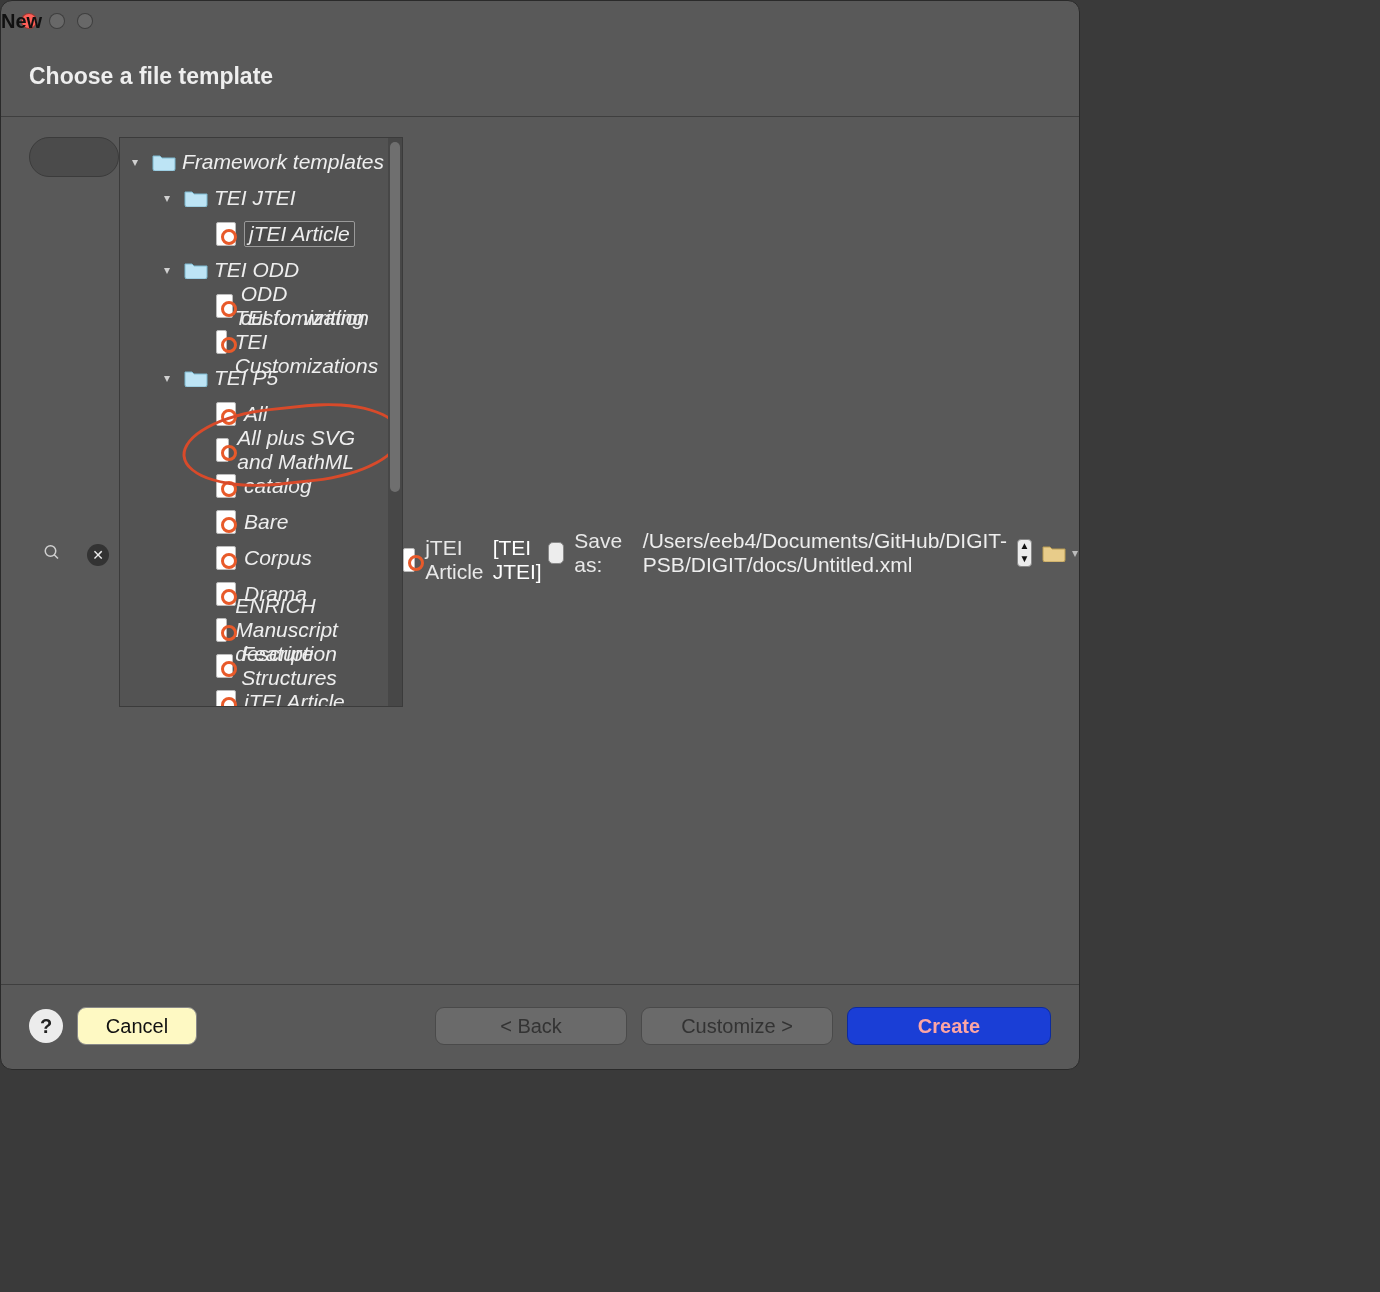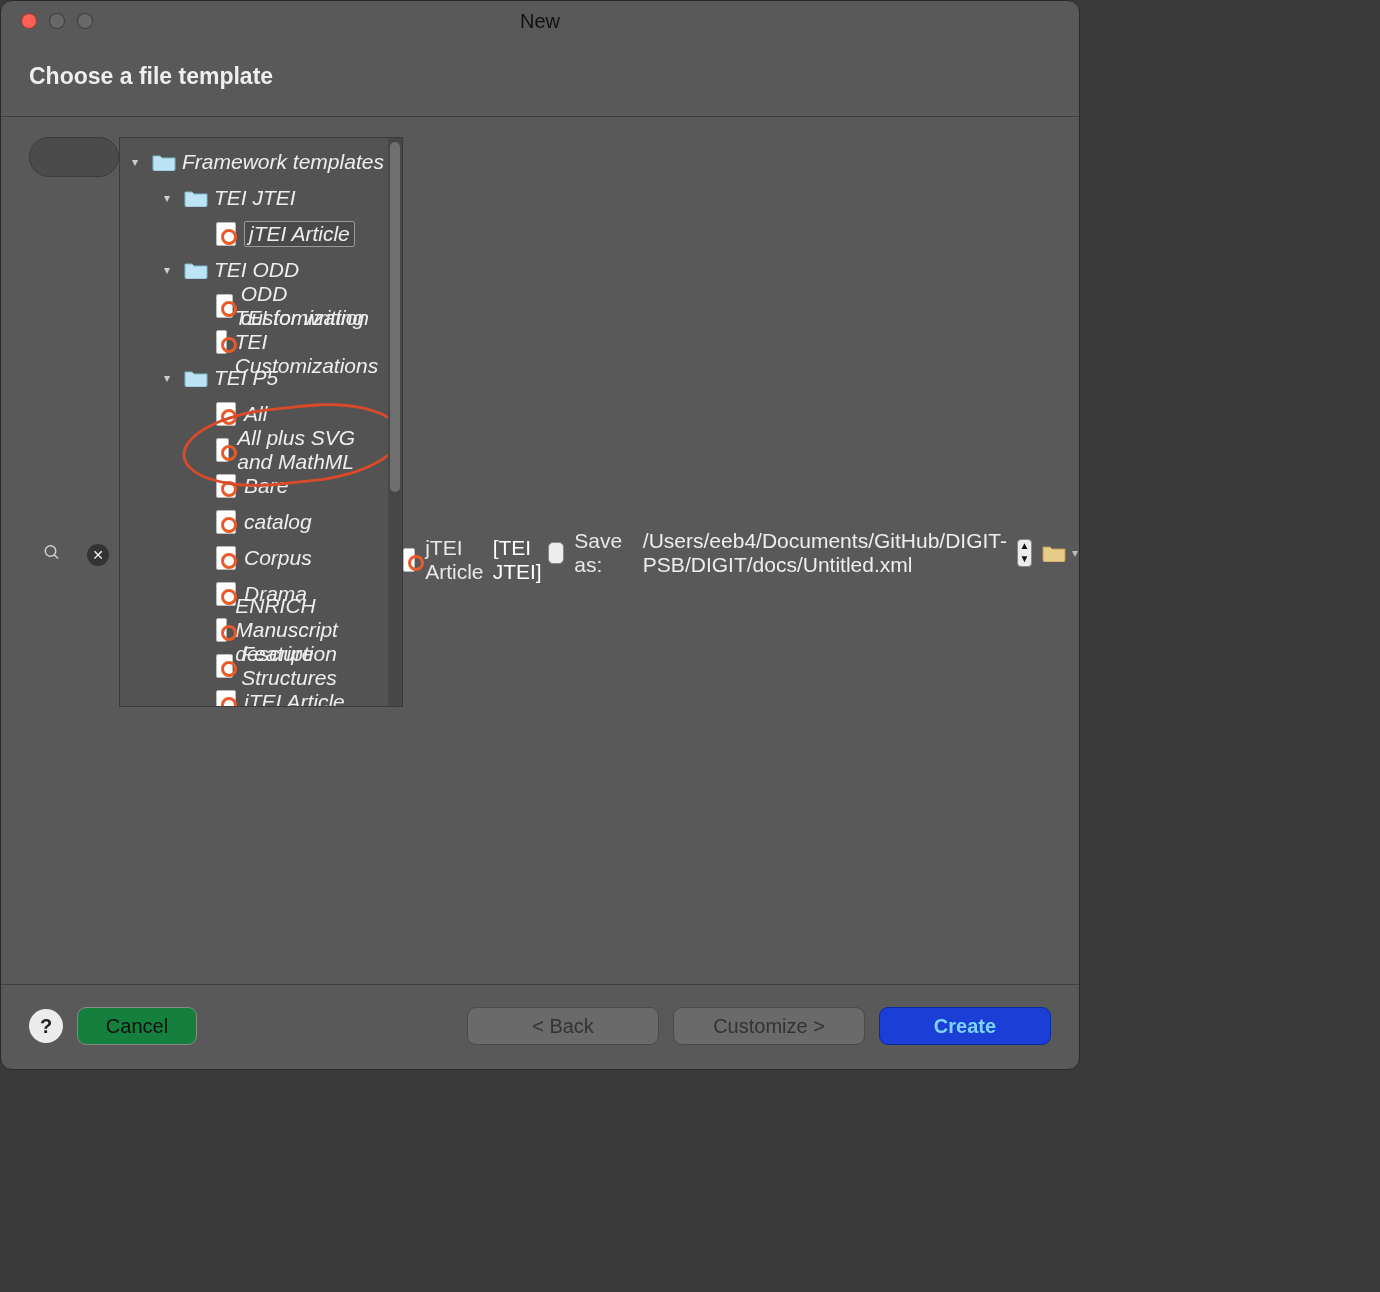--- a/index.html
+++ b/index.html
@@ -38,23 +38,23 @@
   .dot {
     width: 16px; height: 16px; border-radius: 50%;
     border: 1px solid rgba(0,0,0,0.4);
   }
   .dot.close { background: #ff5f57; }
   .dot.min { background: #686868; }
   .dot.max { background: #686868; }
   .win-title {
     position: absolute;
     left: 0; right: 0;
-    text-align: center;
+    text-align: left;
     color: #111;
-    font-weight: 400;
+    font-weight: 700;
     font-size: 20px;
   }
   .subheader {
     padding: 22px 24px 26px 28px;
     font-size: 23px;
     font-weight: 600;
     color: #eee;
     border-bottom: 1px solid #3f3f3f;
   }
   .content {
@@ -259,34 +259,34 @@
     border-radius: 9px;
     font-size: 20px;
     display: flex;
     align-items: center;
     justify-content: center;
     cursor: pointer;
     border: 1px solid #888;
   }
   .btn.cancel {
     width: 120px;
-    background: #15803d;
+    background: #fef9c3;
     color: #111;
   }
   .btn.disabled {
     width: 192px;
     background: #6a6a6a;
     color: #333;
     border: 1px solid #4a4a4a;
   }
   .btn.primary {
-    width: 172px;
+    width: 204px;
     background: #1a3ed6;
     border: 1px solid #0c2aa0;
-    color: #7dd3fc;
+    color: #fca5a5;
     font-weight: 600;
   }
   .spacer { flex: 1; }
 </style>
 </head>
 <body>
 
 <div class="window">
   <div class="titlebar">
     <div class="traffic">
@@ -369,25 +369,25 @@
         <div class="row ind2">
           <span class="fileicon"></span>
           <span class="node-label">All</span>
         </div>
         <div class="row ind2">
           <span class="fileicon"></span>
           <span class="node-label">All plus SVG and MathML</span>
         </div>
         <div class="row ind2">
           <span class="fileicon"></span>
+          <span class="node-label">catalog</span>
+        </div>
+        <div class="row ind2">
+          <span class="fileicon"></span>
           <span class="node-label">Bare</span>
-        </div>
-        <div class="row ind2">
-          <span class="fileicon"></span>
-          <span class="node-label">catalog</span>
         </div>
         <div class="row ind2">
           <span class="fileicon"></span>
           <span class="node-label">Corpus</span>
         </div>
         <div class="row ind2">
           <span class="fileicon"></span>
           <span class="node-label">Drama</span>
         </div>
         <div class="row ind2">

